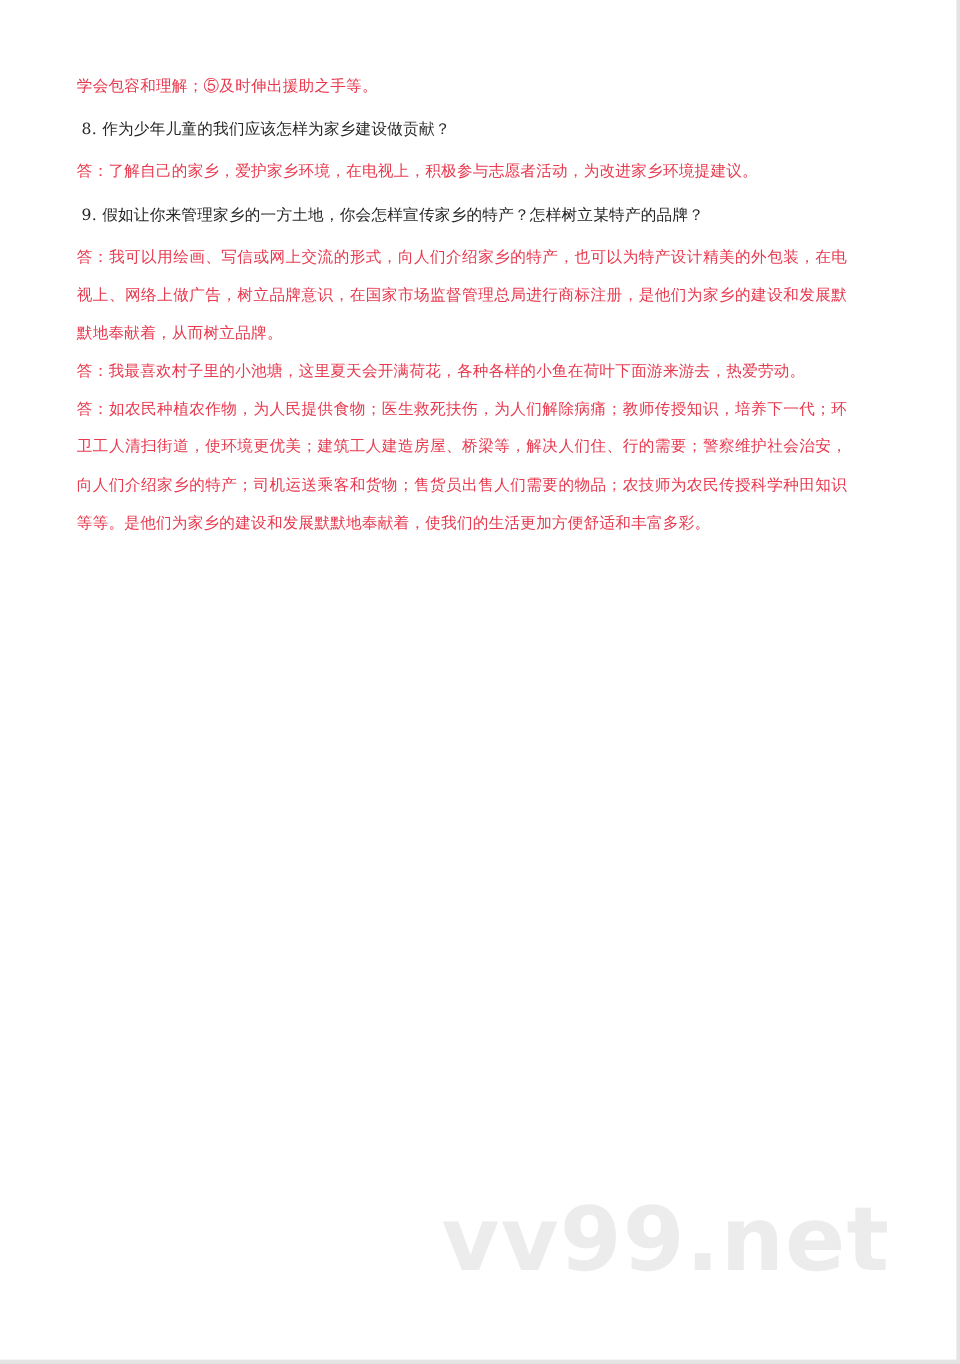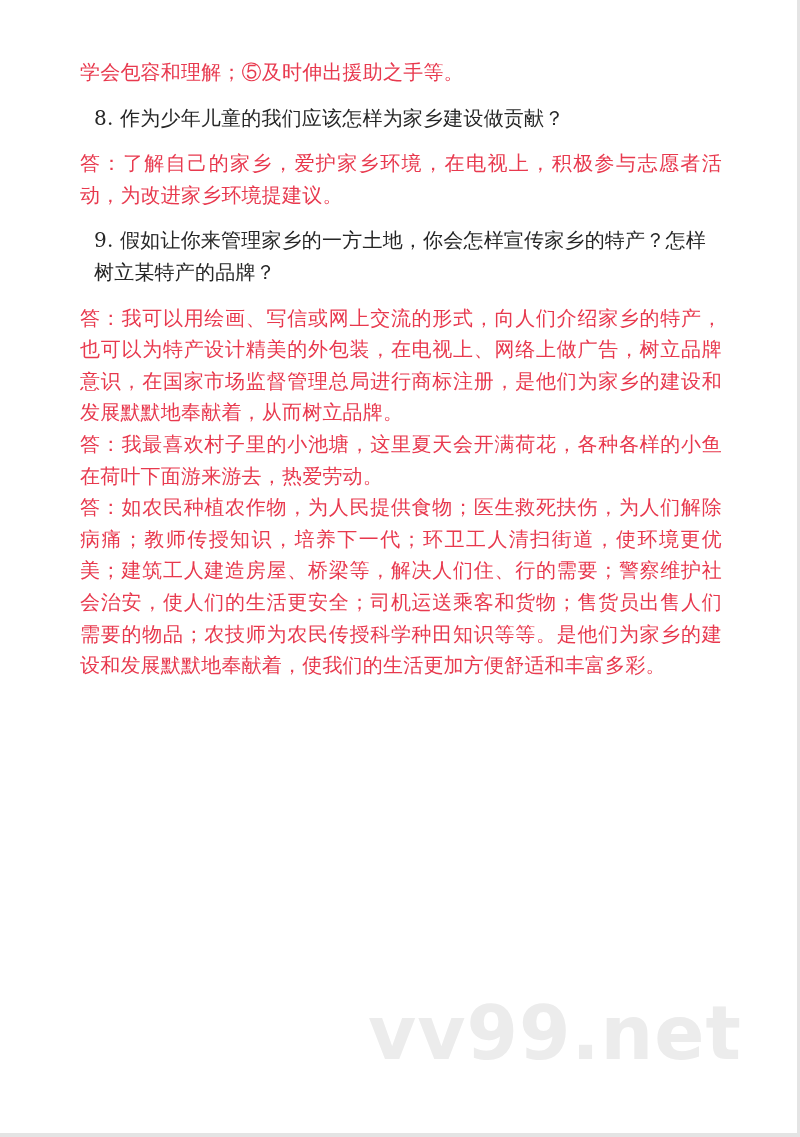--- a/index.html
+++ b/index.html
@@ -18,31 +18,31 @@
       left: 0;
       top: 0;
       width: 797px;
       height: 1133px;
       background: #ffffff;
       border-right: 3px solid #e4e4e4;
       border-bottom: 4px solid #e4e4e4;
     }
     .content {
       position: absolute;
-      left: 80px;
+      left: 64px;
       top: 57px;
       width: 642px;
       font-family: "DejaVu Serif", "Liberation Serif", serif;
-      font-size: 20px;
+      font-size: 13px;
       line-height: 31.6px;
       letter-spacing: 0.2px;
     }
     .q {
       color: #262626;
-      margin: 14px;
+      margin: 4px;
     }
     .a {
       color: #e8394e;
       margin: 0;
       text-align: justify;
     }
     .watermark {
       position: absolute;
       left: 368px;
       top: 996px;
@@ -58,16 +58,16 @@
 <body>
 
 <div class="page">
   <div class="content">
     <p class="a">学会包容和理解；⑤及时伸出援助之手等。</p>
     <p class="q">8. 作为少年儿童的我们应该怎样为家乡建设做贡献？</p>
     <p class="a">答：了解自己的家乡，爱护家乡环境，在电视上，积极参与志愿者活动，为改进家乡环境提建议。</p>
     <p class="q">9. 假如让你来管理家乡的一方土地，你会怎样宣传家乡的特产？怎样树立某特产的品牌？</p>
     <p class="a">答：我可以用绘画、写信或网上交流的形式，向人们介绍家乡的特产，也可以为特产设计精美的外包装，在电视上、网络上做广告，树立品牌意识，在国家市场监督管理总局进行商标注册，是他们为家乡的建设和发展默默地奉献着，从而树立品牌。</p>
     <p class="a">答：我最喜欢村子里的小池塘，这里夏天会开满荷花，各种各样的小鱼在荷叶下面游来游去，热爱劳动。</p>
-    <p class="a">答：如农民种植农作物，为人民提供食物；医生救死扶伤，为人们解除病痛；教师传授知识，培养下一代；环卫工人清扫街道，使环境更优美；建筑工人建造房屋、桥梁等，解决人们住、行的需要；警察维护社会治安，使人们的生活更安全；司机运送乘客和货物；售货员出售人们需要的物品；农技师为农民传授科学种田知识等等。是他们为家乡的建设和发展默默地奉献着，使我们的生活更加方便舒适和丰富多彩。</p>
+    <p class="a">答：如农民种植农作物，为人民提供食物；医生救死扶伤，为人们解除病痛；教师传授知识，培养下一代；环卫工人清扫街道，使环境更优美；建筑工人建造房屋、桥梁等，解决人们住、行的需要；警察维护社会治安，向人们介绍家乡的特产；司机运送乘客和货物；售货员出售人们需要的物品；农技师为农民传授科学种田知识等等。是他们为家乡的建设和发展默默地奉献着，使我们的生活更加方便舒适和丰富多彩。</p>
   </div>
   <div class="watermark">vv99.net</div>
 </div>
 
 </body></html>

